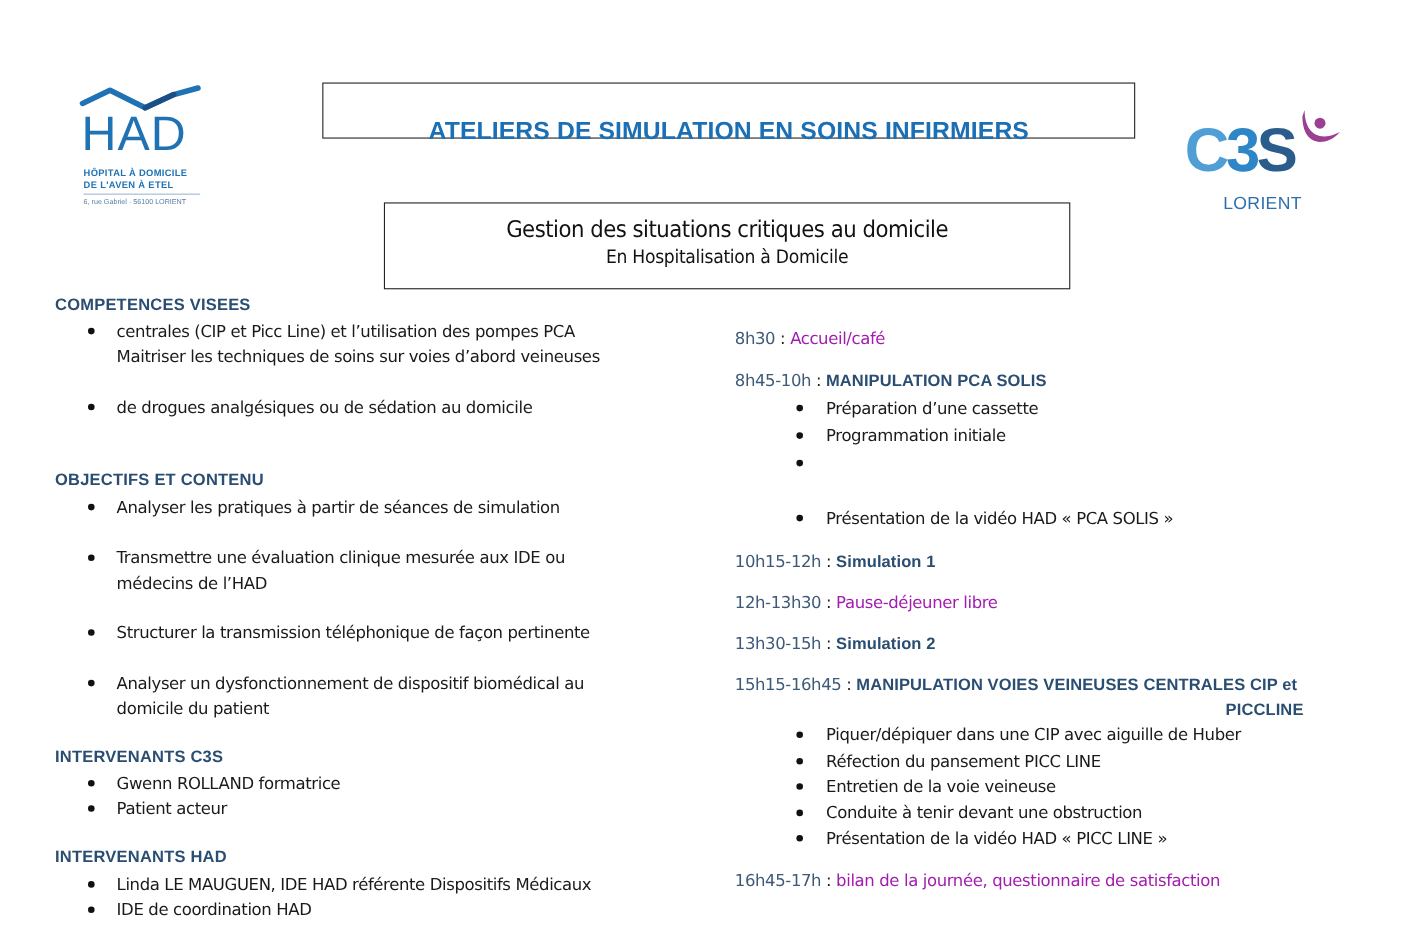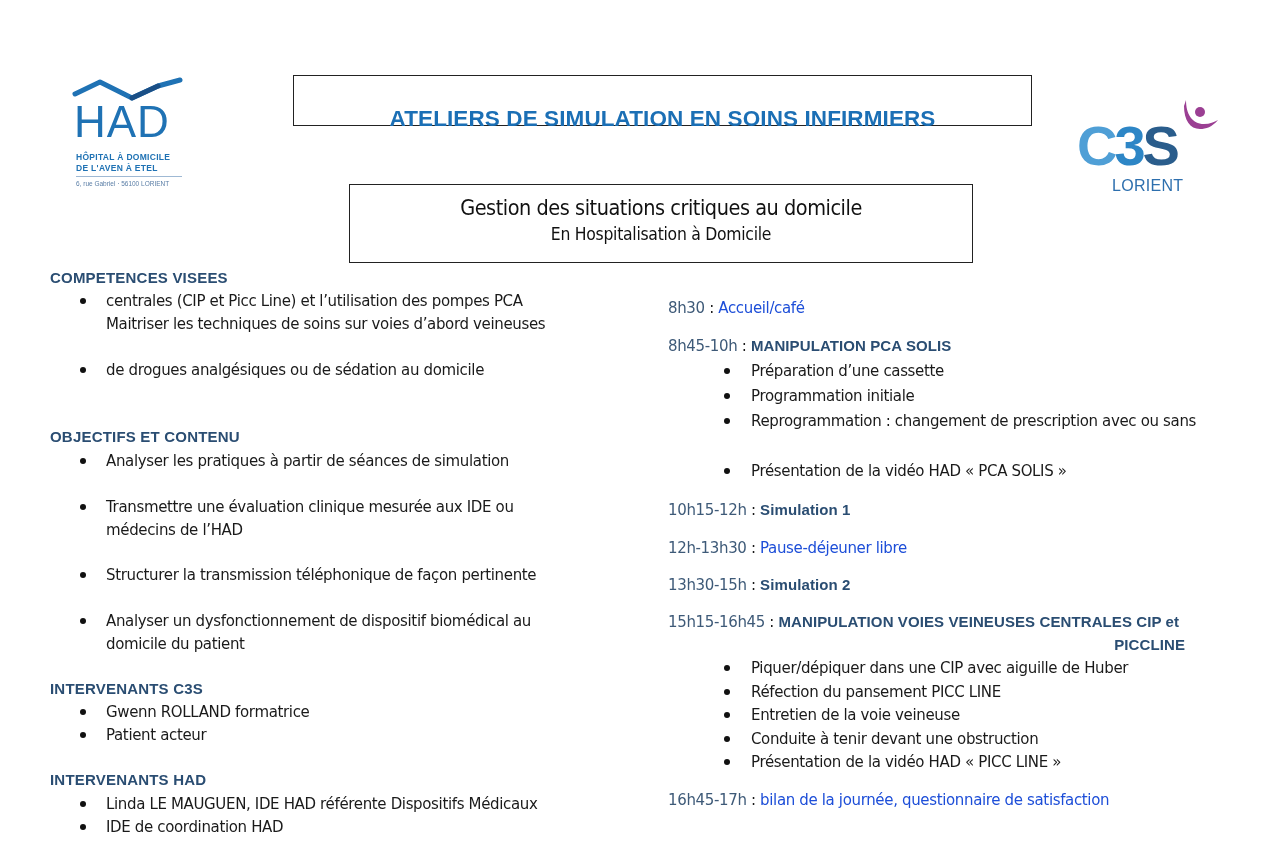--- a/index.html
+++ b/index.html
@@ -14,21 +14,21 @@
   .had-sub1, .had-sub2 { position:absolute; left:6px; font-family:"Liberation Sans", sans-serif;
               font-size:8.5px; font-weight:bold; color:#1f72b4; letter-spacing:0.3px; white-space:nowrap; }
   .had-sub1 { top:76px; }
   .had-sub2 { top:87px; }
   .had-line { position:absolute; left:6px; top:100px; width:106px; height:1px; background:#9fb9d4; }
   .had-addr { position:absolute; left:6px; top:104px; font-family:"Liberation Sans", sans-serif;
               font-size:6.5px; color:#5a7ea6; white-space:nowrap; }
   .had-roof { position:absolute; left:0; top:0; }
 
   .c3s-logo { left:1074px; top:98px; width:150px; height:100px; }
-  .c3s-word { position:absolute; left:3px; top:18px; font-family:"Liberation Sans", sans-serif;
+  .c3s-word { position:absolute; left:3px; top:8px; font-family:"Liberation Sans", sans-serif;
               font-weight:bold; font-size:56px; line-height:60px; letter-spacing:-3px; }
   .c3s-c { color:#4f9fd6; }
   .c3s-3 { color:#2d86c6; }
   .c3s-s { color:#2a5d8c; }
   .c3s-lorient { position:absolute; left:38px; top:79px; font-family:"Liberation Sans", sans-serif;
               font-size:16px; color:#2d6fae; letter-spacing:0.3px; }
   .c3s-figure { position:absolute; left:104px; top:0px; }
 
   
   .title-box { left:293px; top:75px; width:739px; height:51px; border:1px solid #222;
@@ -47,21 +47,21 @@
           line-height:22.5px; letter-spacing:-0.35px; }
   .bullet { position:absolute; width:6px; height:6px; border-radius:50%; background:#111; }
   .left-item { left:106px; width:520px; }
   .right-item { left:751px; width:500px; }
 
   
   .sched { position:absolute; left:668px; font-family:"DejaVu Sans", sans-serif; font-size:15px;
            line-height:22px; letter-spacing:-0.35px; white-space:nowrap; }
   .time { color:#3e5a78; }
   .sep { color:#1a1a1a; }
-  .act { color:#1d4ed8;margin-top:40px; }
+  .act { color:#a21caf;margin-top:40px; }
   .act-bold { font-family:"Liberation Sans", sans-serif; font-weight:bold; color:#2a4d72; letter-spacing:0.1px; }
 </style>
 </head>
 <body>
 
 <div class="abs had-logo">
   <svg class="had-roof" width="120" height="30">
     <path d="M5 18 L30 6 L50 16 L62 22 L88 10 L110 4" fill="none" stroke="#1f72b4" stroke-width="5" stroke-linejoin="round" stroke-linecap="round"></path>
     <path d="M62 22 L88 10" fill="none" stroke="#1a4f86" stroke-width="5" stroke-linecap="round"></path>
   </svg>
@@ -147,21 +147,20 @@
 
 <div class="sched" style="top:335px">
   <span class="time">8h45-10h</span><span class="sep"> : </span><span class="act-bold">MANIPULATION PCA SOLIS</span>
 </div>
 <span class="bullet" style="left:724px;top:368px"></span>
 <div class="item right-item" style="top:360px">Préparation d’une cassette</div>
 <span class="bullet" style="left:724px;top:393px"></span>
 <div class="item right-item" style="top:385px">Programmation initiale</div>
 <span class="bullet" style="left:724px;top:418px"></span>
 <div class="item right-item" style="top:409px; line-height:25px">
-  <div>Reprogrammation : changement de prescription avec ou sans</div>
 </div>
 <span class="bullet" style="left:724px;top:468px"></span>
 <div class="item right-item" style="top:460px">Présentation de la vidéo HAD « PCA SOLIS »</div>
 
 <div class="sched" style="top:499px">
   <span class="time">10h15-12h</span><span class="sep"> : </span><span class="act-bold">Simulation 1</span>
 </div>
 
 <div class="sched" style="top:537px">
   <span class="time">12h-13h30</span><span class="sep"> : </span><span class="act">Pause-déjeuner libre</span>

